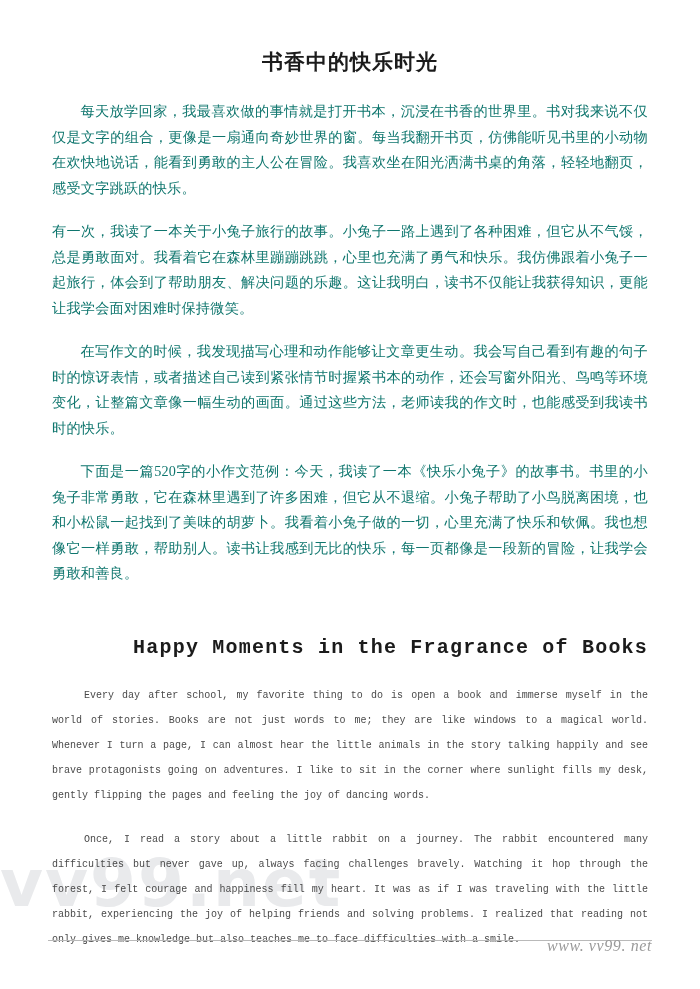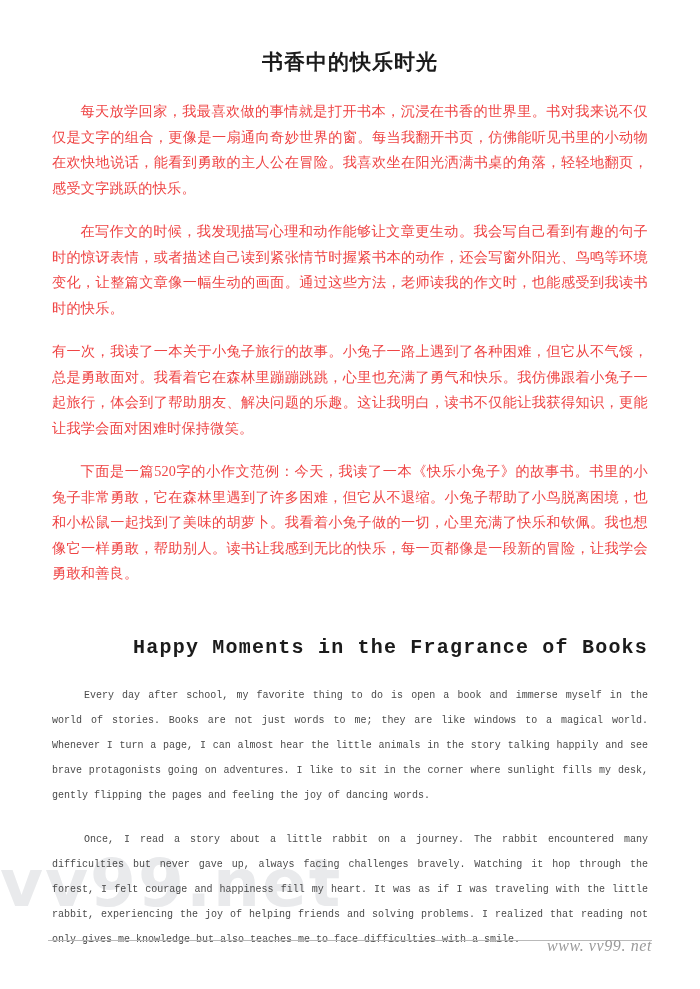--- a/index.html
+++ b/index.html
@@ -72,21 +72,21 @@
 
   .cn-body {
     margin-top: 24px;
   }
 
   .cn-para {
     margin: 0 0 18px 0;
     font-family: "Liberation Serif", "DejaVu Serif", serif;
     font-size: 14.2px;
     line-height: 25.5px;
-    color: #ef4444;
+    color: #0f766e;
     text-align: justify;
     text-justify: inter-ideograph;
     letter-spacing: 0.2px;
   }
   .cn-para.indent {
     text-indent: 2em;
   }
   .cn-para.noindent {
     text-indent: 0;
   }
@@ -148,22 +148,22 @@
   <div class="watermark-layer">
     <div class="watermark">vv99.net</div>
   </div>
 
   <div class="content">
 
     <h1 class="cn-title">书香中的快乐时光</h1>
 
     <div class="cn-body">
       <p class="cn-para indent">每天放学回家，我最喜欢做的事情就是打开书本，沉浸在书香的世界里。书对我来说不仅仅是文字的组合，更像是一扇通向奇妙世界的窗。每当我翻开书页，仿佛能听见书里的小动物在欢快地说话，能看到勇敢的主人公在冒险。我喜欢坐在阳光洒满书桌的角落，轻轻地翻页，感受文字跳跃的快乐。</p>
+      <p class="cn-para noindent">有一次，我读了一本关于小兔子旅行的故事。小兔子一路上遇到了各种困难，但它从不气馁，总是勇敢面对。我看着它在森林里蹦蹦跳跳，心里也充满了勇气和快乐。我仿佛跟着小兔子一起旅行，体会到了帮助朋友、解决问题的乐趣。这让我明白，读书不仅能让我获得知识，更能让我学会面对困难时保持微笑。</p>
       <p class="cn-para indent">在写作文的时候，我发现描写心理和动作能够让文章更生动。我会写自己看到有趣的句子时的惊讶表情，或者描述自己读到紧张情节时握紧书本的动作，还会写窗外阳光、鸟鸣等环境变化，让整篇文章像一幅生动的画面。通过这些方法，老师读我的作文时，也能感受到我读书时的快乐。</p>
-      <p class="cn-para noindent">有一次，我读了一本关于小兔子旅行的故事。小兔子一路上遇到了各种困难，但它从不气馁，总是勇敢面对。我看着它在森林里蹦蹦跳跳，心里也充满了勇气和快乐。我仿佛跟着小兔子一起旅行，体会到了帮助朋友、解决问题的乐趣。这让我明白，读书不仅能让我获得知识，更能让我学会面对困难时保持微笑。</p>
       <p class="cn-para indent">下面是一篇520字的小作文范例：今天，我读了一本《快乐小兔子》的故事书。书里的小兔子非常勇敢，它在森林里遇到了许多困难，但它从不退缩。小兔子帮助了小鸟脱离困境，也和小松鼠一起找到了美味的胡萝卜。我看着小兔子做的一切，心里充满了快乐和钦佩。我也想像它一样勇敢，帮助别人。读书让我感到无比的快乐，每一页都像是一段新的冒险，让我学会勇敢和善良。</p>
     </div>
 
     <h2 class="en-title">Happy Moments in the Fragrance of Books</h2>
 
     <div class="en-body">
       <p class="en-para">Every day after school, my favorite thing to do is open a book and immerse myself in the world of stories. Books are not just words to me; they are like windows to a magical world. Whenever I turn a page, I can almost hear the little animals in the story talking happily and see brave protagonists going on adventures. I like to sit in the corner where sunlight fills my desk, gently flipping the pages and feeling the joy of dancing words.</p>
       <p class="en-para">Once, I read a story about a little rabbit on a journey. The rabbit encountered many difficulties but never gave up, always facing challenges bravely. Watching it hop through the forest, I felt courage and happiness fill my heart. It was as if I was traveling with the little rabbit, experiencing the joy of helping friends and solving problems. I realized that reading not only gives me knowledge but also teaches me to face difficulties with a smile.</p>
 
     </div>

